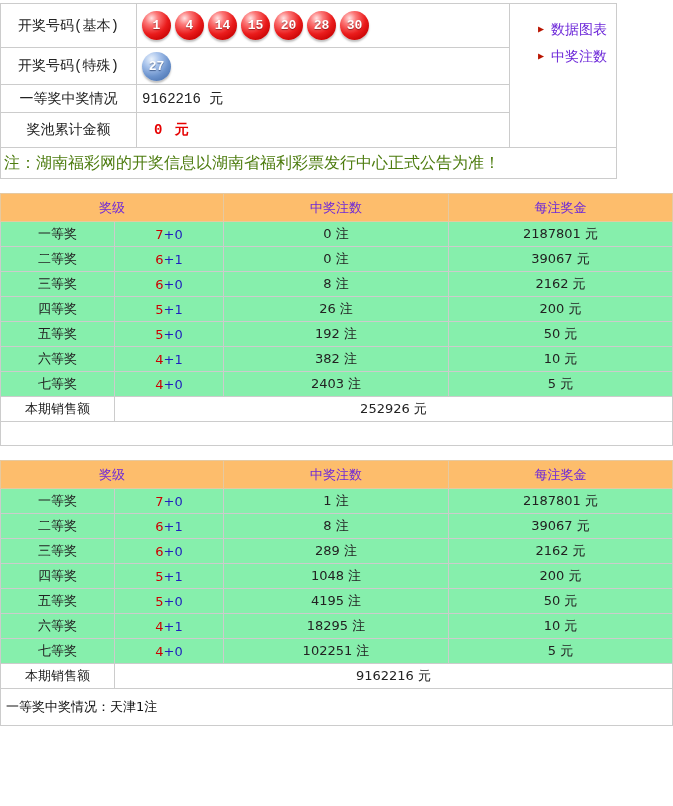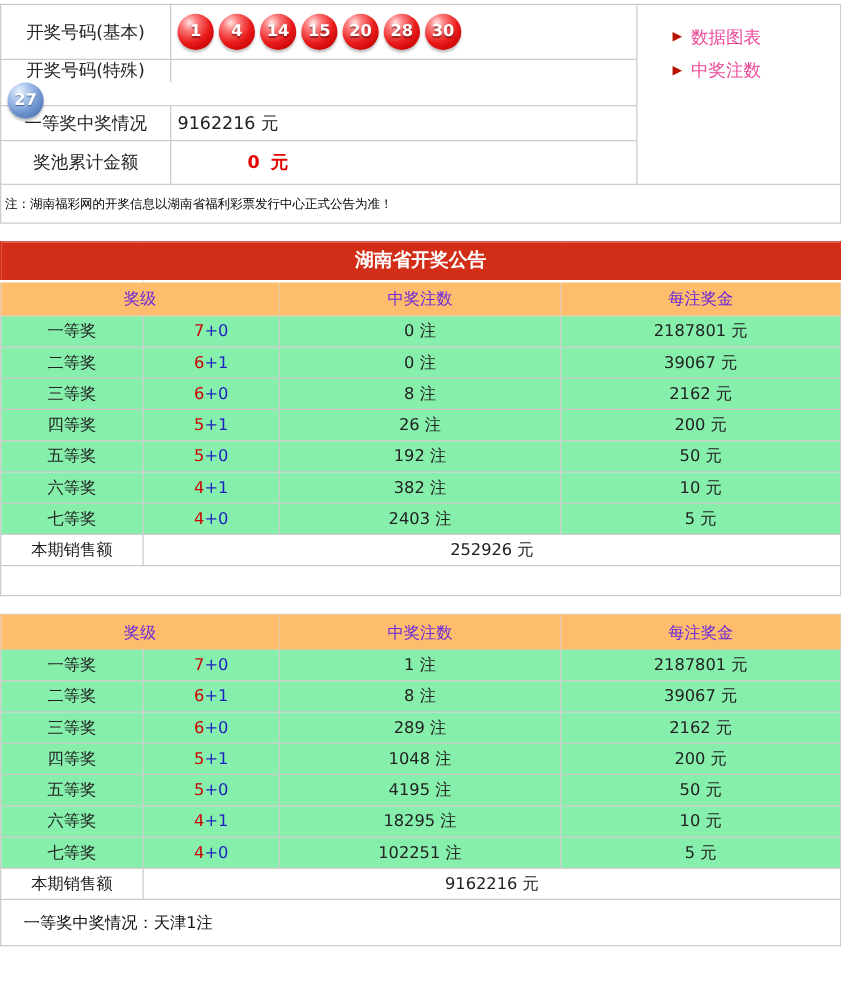--- a/index.html
+++ b/index.html
@@ -7,57 +7,57 @@
   body {
     width: 673px; height: 806px; overflow: hidden; position: relative;
     font-family: "DejaVu Sans", "Liberation Sans", sans-serif;
     color: #222; font-size: 13px;
   }
   .page { width: 673px; padding-top: 3px; }
 
   
   .top-wrap {
     border: 1px solid #ccc; display: grid; grid-template-columns: 509px 1fr;
-    width: 673px; background: #fff;
+    width: 617px; background: #fff; font-family: Liberation Mono, monospace;
   }
   .info-left { border-right: 1px solid #ccc; }
   .info-row { display: flex; align-items: stretch; border-bottom: 1px solid #ccc; }
   .info-row:last-child { border-bottom: none; }
   .info-label {
     width: 136px; border-right: 1px solid #ccc; display: flex;
     align-items: center; justify-content: center; font-size: 14px; color: #222;
     flex-shrink: 0;
   }
   .info-value { flex: 1; display: flex; align-items: center; padding-left: 5px; font-size: 14px; }
   .row-basic   { height: 44px; }
-  .row-special { height: 37px; flex-direction: column; }
+  .row-special { height: 37px; }
   .row-time    { height: 26px; }
   .row-sales   { height: 28px; }
-  .row-pool    { height: 34px; gap: 44px; }
+  .row-pool    { height: 34px; }
   .val-red { color: #e60000; font-weight: bold; letter-spacing: 2px; margin-left: 12px; }
 
   .balls { display: flex; gap: 4px; }
   .ball {
     display: inline-flex; align-items: center; justify-content: center;
     width: 29px; height: 29px; border-radius: 50%;
     color: #fff; font-weight: bold; font-size: 13px;
     text-shadow: 0 1px 1px rgba(80,0,0,.55);
     box-shadow: 0 2px 2px rgba(0,0,0,.25);
   }
   .ball.red  { background: radial-gradient(circle at 33% 25%, #ffe3e3 0%, #fc7a7a 22%, #ea1c1c 55%, #c40000 85%, #a80000 100%); }
   .ball.blue { background: radial-gradient(circle at 33% 25%, #eaf2fc 0%, #a9c4ec 28%, #6b92cc 60%, #3f67a5 100%); text-shadow: 0 1px 1px rgba(0,30,80,.55); }
 
   .info-right { padding: 12px 0 0 28px; }
   .link-item { display: flex; align-items: center; height: 27px; cursor: pointer; }
   .link-arrow { color: #b91400; font-size: 10px; margin-right: 7px; line-height: 1; }
-  .link-text { font-size: 14px; color: #ec4899; }
+  .link-text { font-size: 14px; color: #6d28d9; }
 
   .info-note {
     grid-column: 1 / 3; border-top: 1px solid #ccc; height: 31px;
-    display: flex; align-items: center; padding-left: 3px; font-size: 10px; color: #000000;
+    display: flex; align-items: center; padding-left: 3px; font-size: 16px; color: #4d7c0f;
   }
 
   
   .prize-table {
     width: 673px; border-collapse: collapse; margin-top: 14px; table-layout: fixed;
   }
   .prize-table col.c1 { width: 114px; }
   .prize-table col.c2 { width: 109px; }
   .prize-table col.c3 { width: 225px; }
   .prize-table td, .prize-table th { border: 1px solid #ccc; text-align: center; font-size: 13px; }
@@ -67,21 +67,21 @@
   }
   .t-head th {
     background: #fdbd6c; color: #6d28d9; font-weight: normal; height: 28px;
     border-color: #e6c9a0;
   }
   .prize-table tbody td { height: 25px; color: #222; background: #86efac; }
   .c-red  { color: #cc0000; }
   .c-blue { color: #1f1fbf; }
   .t-footer td { height: 25px; }
   .t-empty td { height: 24px; }
-  .t-note td { height: 37px; text-align: left; padding-left: 18px; color: #111; }
+  .t-note td { height: 37px; text-align: left; padding-left: 5px; color: #111; }
 </style>
 </head>
 <body>
 
 <div class="page">
 
   <div class="top-wrap">
     <div class="info-left">
       <div class="info-row row-basic">
         <div class="info-label">开奖号码(基本)</div>
@@ -130,23 +130,20 @@
   </div>
 
   <table class="prize-table">
     <colgroup>
         <col class="c1">
         <col class="c2">
         <col class="c3">
         <col class="c4">
       </colgroup>
     <thead>
-      <tr class="t-title">
-        <th colspan="4">湖南省开奖公告</th>
-      </tr>
       <tr class="t-head">
         <th colspan="2">奖级</th>
         <th>中奖注数</th>
         <th>每注奖金</th>
       </tr>
     </thead>
     <tbody>
         <tr>
           <td>一等奖</td>
           <td><span class="c-red">7</span><span class="c-blue">+0</span></td>

